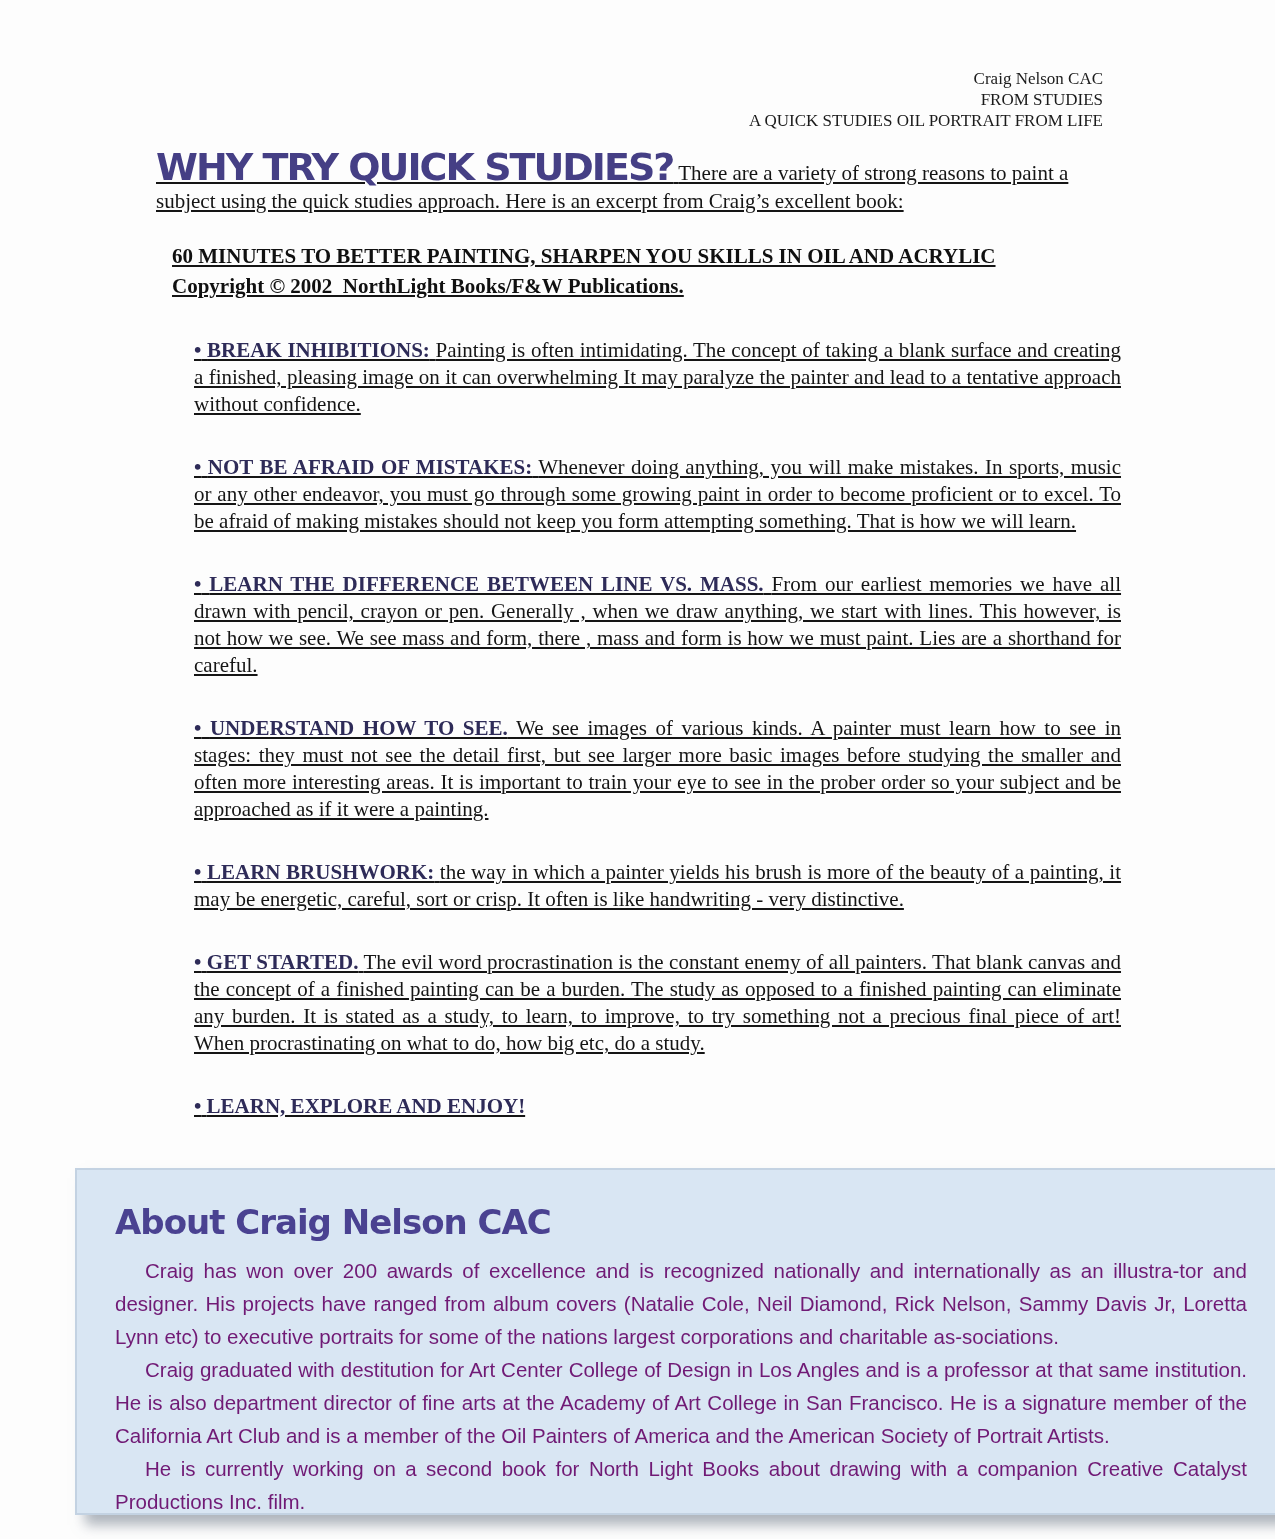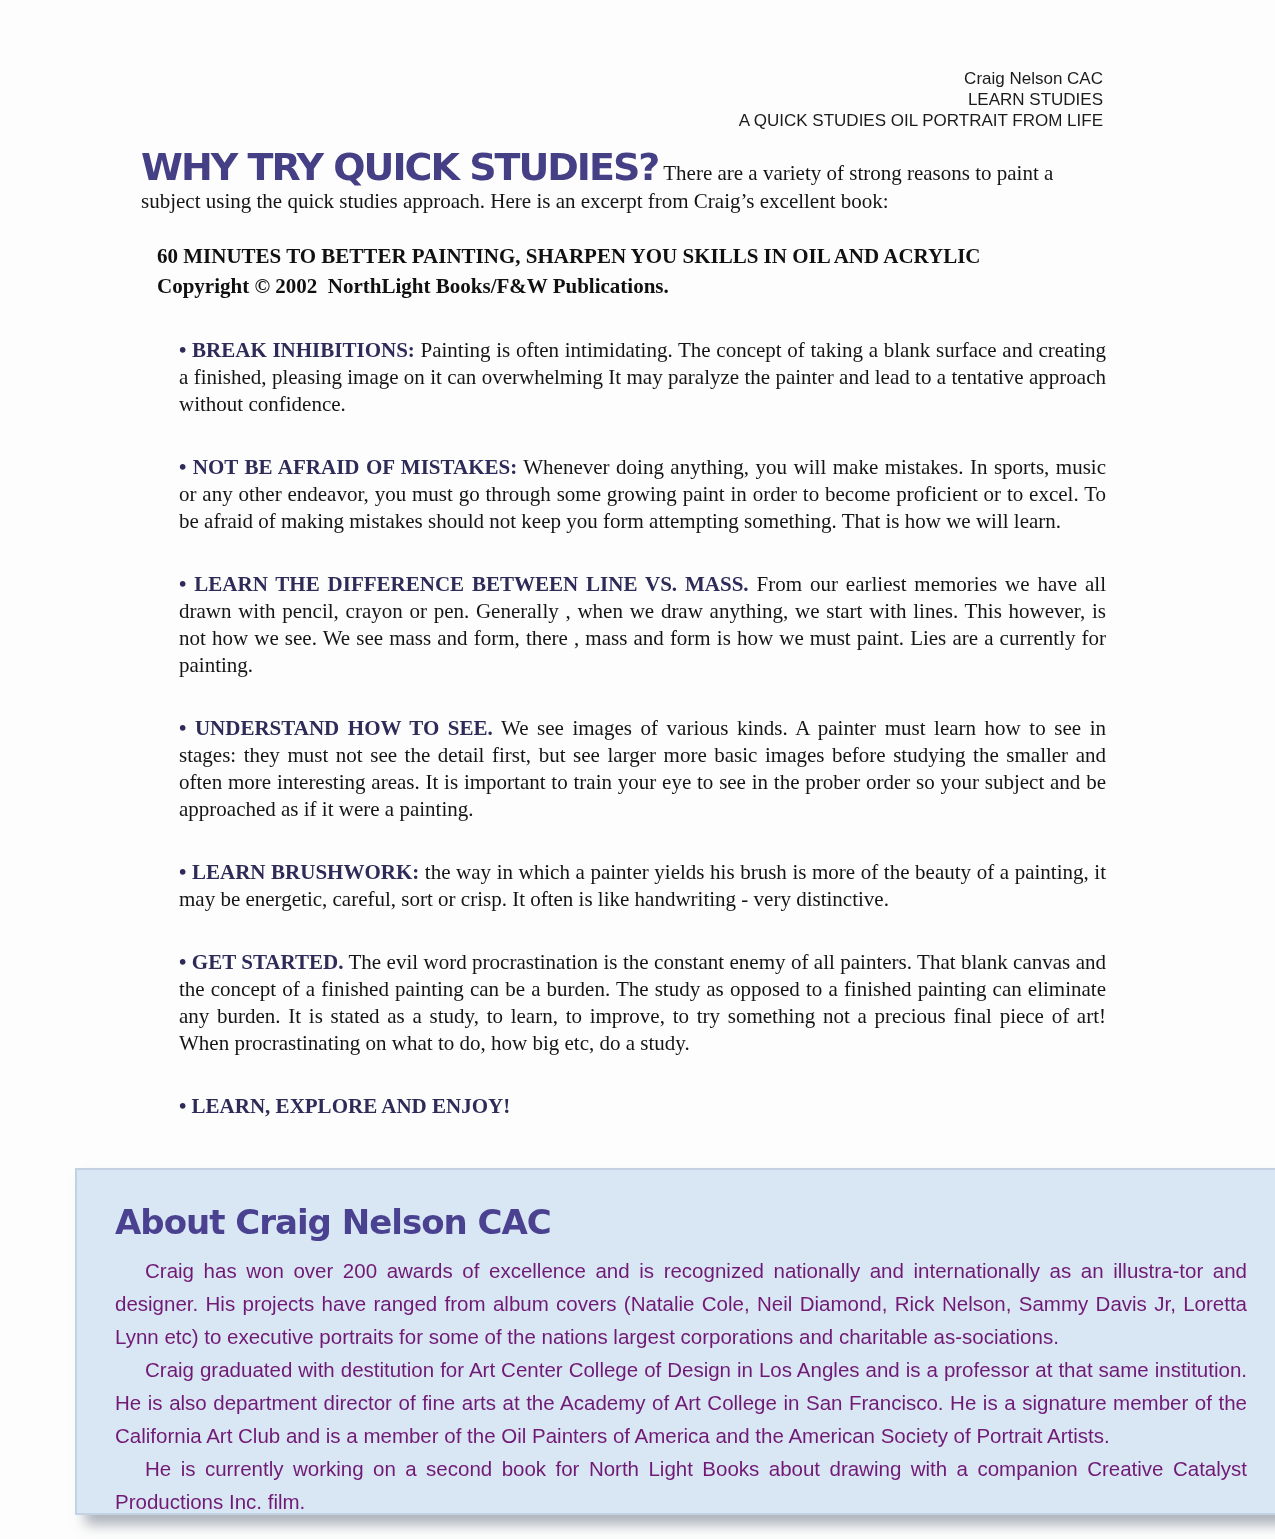--- a/index.html
+++ b/index.html
@@ -8,26 +8,26 @@
     background:#fdfdfd;
     position:relative;
     font-family:"Liberation Serif", serif;
     color:#151515;
     overflow:hidden;
   }
   
   .doc-header{
     position:absolute; top:68px; right:172px;
     text-align:right;
-    font-family:Liberation Sans, sans-serif;
+    font-family:Liberation Serif, serif;
     font-size:17px; line-height:21px; color:#1b1b1b;
   }
   
   .main-col{
-    position:absolute; left:141px; top:146px; width:965px;
+    position:absolute; left:156px; top:146px; width:965px;text-decoration:underline;
   }
   .intro{
     margin:0; font-size:21px; line-height:27px;
   }
   .big-title{
     font-family:"DejaVu Sans", sans-serif;
     font-weight:bold; font-size:38px; line-height:42px;
     letter-spacing:-2px; color:#453f85;
   }
   .book-title{
@@ -62,21 +62,21 @@
     margin:0; font-family:"Liberation Sans", sans-serif;
     font-size:20.5px; line-height:33px;
     text-align:justify; text-indent:30px; color:#701a75;
   }
 </style>
 </head>
 <body>
 
 <div class="doc-header">
   <div>Craig Nelson CAC</div>
-  <div>LEARN STUDIES</div>
+  <div>FROM STUDIES</div>
   <div>A QUICK STUDIES OIL PORTRAIT FROM LIFE</div>
 </div>
 
 <div class="main-col">
 
   <p class="intro">
     <span class="big-title">WHY TRY QUICK STUDIES?</span>
     <span>There are a variety of strong reasons to paint a subject using the quick studies approach. Here is an excerpt from Craig’s excellent  book:</span>
   </p>
 
@@ -92,21 +92,21 @@
 
   <p class="bullet">
     <span class="dot">•</span>
     <span class="lead">NOT BE AFRAID OF MISTAKES:</span>
     <span class="btext">Whenever doing anything, you will make mistakes. In sports, music or any other endeavor, you must go through some growing paint in order to become proficient or to excel. To be afraid of making mistakes should not keep you form attempting something. That is how we will learn.</span>
   </p>
 
   <p class="bullet">
     <span class="dot">•</span>
     <span class="lead">LEARN THE DIFFERENCE BETWEEN LINE VS. MASS.</span>
-    <span class="btext">From our earliest memories we have all drawn with pencil, crayon or pen. Generally , when we draw anything, we start with lines. This however, is not how we see. We see mass and form, there , mass and form is how we must paint. Lies are a currently for painting.</span>
+    <span class="btext">From our earliest memories we have all drawn with pencil, crayon or pen. Generally , when we draw anything, we start with lines. This however, is not how we see. We see mass and form, there , mass and form is how we must paint. Lies are a shorthand for careful.</span>
   </p>
 
   <p class="bullet">
     <span class="dot">•</span>
     <span class="lead">UNDERSTAND HOW TO SEE.</span>
     <span class="btext">We see images of various kinds. A painter must learn how to see in stages: they must not see the detail first, but see larger more basic images before studying the smaller and often more interesting areas. It is important to train your eye to see in the prober order so your subject and be approached as if it were a painting.</span>
   </p>
 
   <p class="bullet">
     <span class="dot">•</span>

